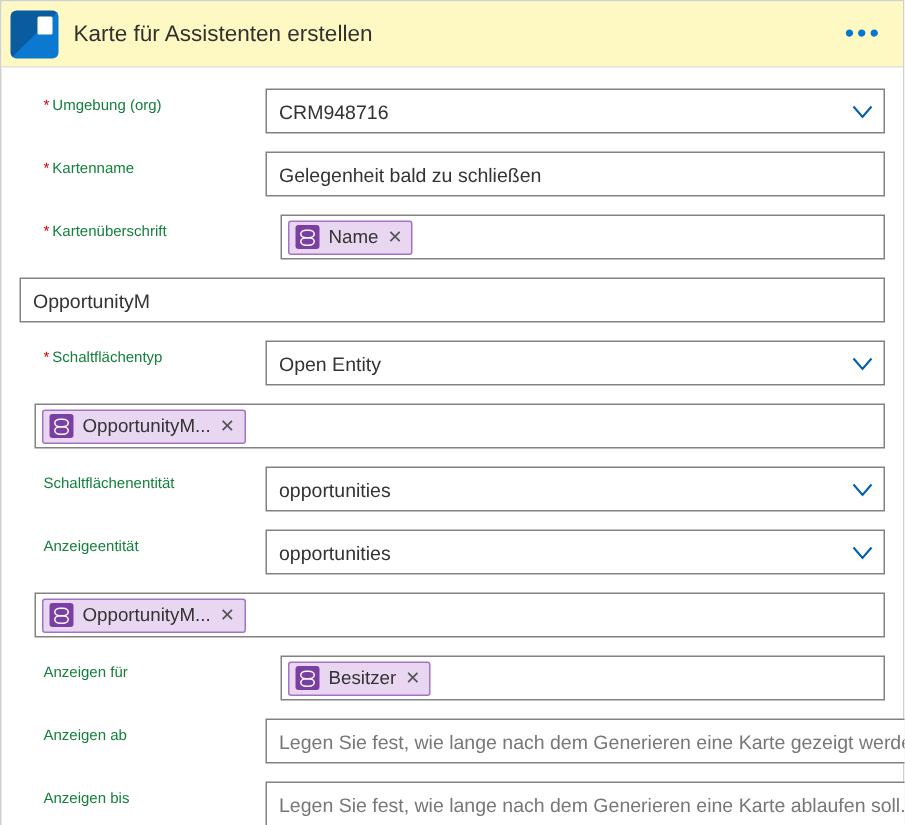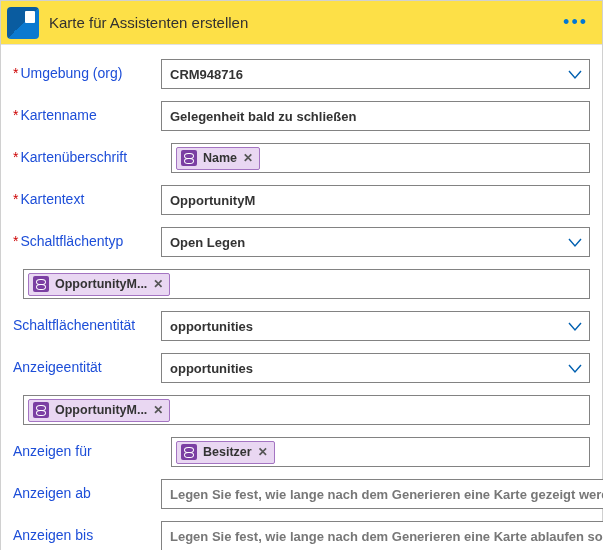--- a/index.html
+++ b/index.html
@@ -9,21 +9,21 @@
     font-size: 13px;
     color: #323130;
     background: #fff;
     width: 603px;
   }
   .card {
     border: 1px solid #d0d0d0;
     width: 603px;
   }
   .header {
-    background: #fde047;
+    background: #fef9c3;
     border-bottom: 1px solid #e1e1e1;
     display: flex;
     align-items: center;
     padding: 5px 10px 5px 6px;
     min-height: 44px;
   }
   .app-icon {
     width: 32px;
     height: 32px;
     background: linear-gradient(135deg, #0a5ca0 0%, #0a5ca0 50%, #0b79d0 50%, #0b79d0 100%);
@@ -57,32 +57,32 @@
   }
   .row {
     display: flex;
     align-items: flex-start;
     margin-bottom: 12px;
   }
   .label-col {
     width: 148px;
     flex-shrink: 0;
     padding-top: 6px;
-    font-size: 14px;
-    color: #1d4ed8;
+    font-size: 10px;
+    color: #15803d;
     line-height: 1.25;
+    margin-left: 16px;
   }
   .req::before {
     content: "*";
     color: #c00;
     margin-right: 2px;
   }
   .field-col {
     flex: 1;
-    font-weight: bold;
   }
   .field {
     border: 1px solid #828282;
     min-height: 30px;
     display: flex;
     align-items: center;
     padding: 0 8px;
     font-size: 13px;
     color: #333;
     position: relative;
@@ -198,33 +198,32 @@
           <span class="token">
             <span class="token-icon"></span>
             <span class="token-label">Name</span>
             <span class="token-x">✕</span>
           </span>
         </div>
       </div>
     </div>
 
     <div class="row">
-      <div class="label-col req">Kartentext</div>
       <div class="field-col">
         <div class="field">
           <span class="field-text">OpportunityM</span>
         </div>
       </div>
     </div>
 
     <div class="row">
       <div class="label-col req">Schaltflächentyp</div>
       <div class="field-col">
         <div class="field select">
-          <span class="field-text">Open Legen</span>
+          <span class="field-text">Open Entity</span>
           <span class="chevron">
             <svg width="16" height="14" viewBox="0 0 16 14">
                 <path d="M2 4 L8 11 L14 4" stroke="#0060b0" stroke-width="1.4" fill="none"></path>
               </svg>
           </span>
         </div>
       </div>
     </div>
 
     <div class="row">

